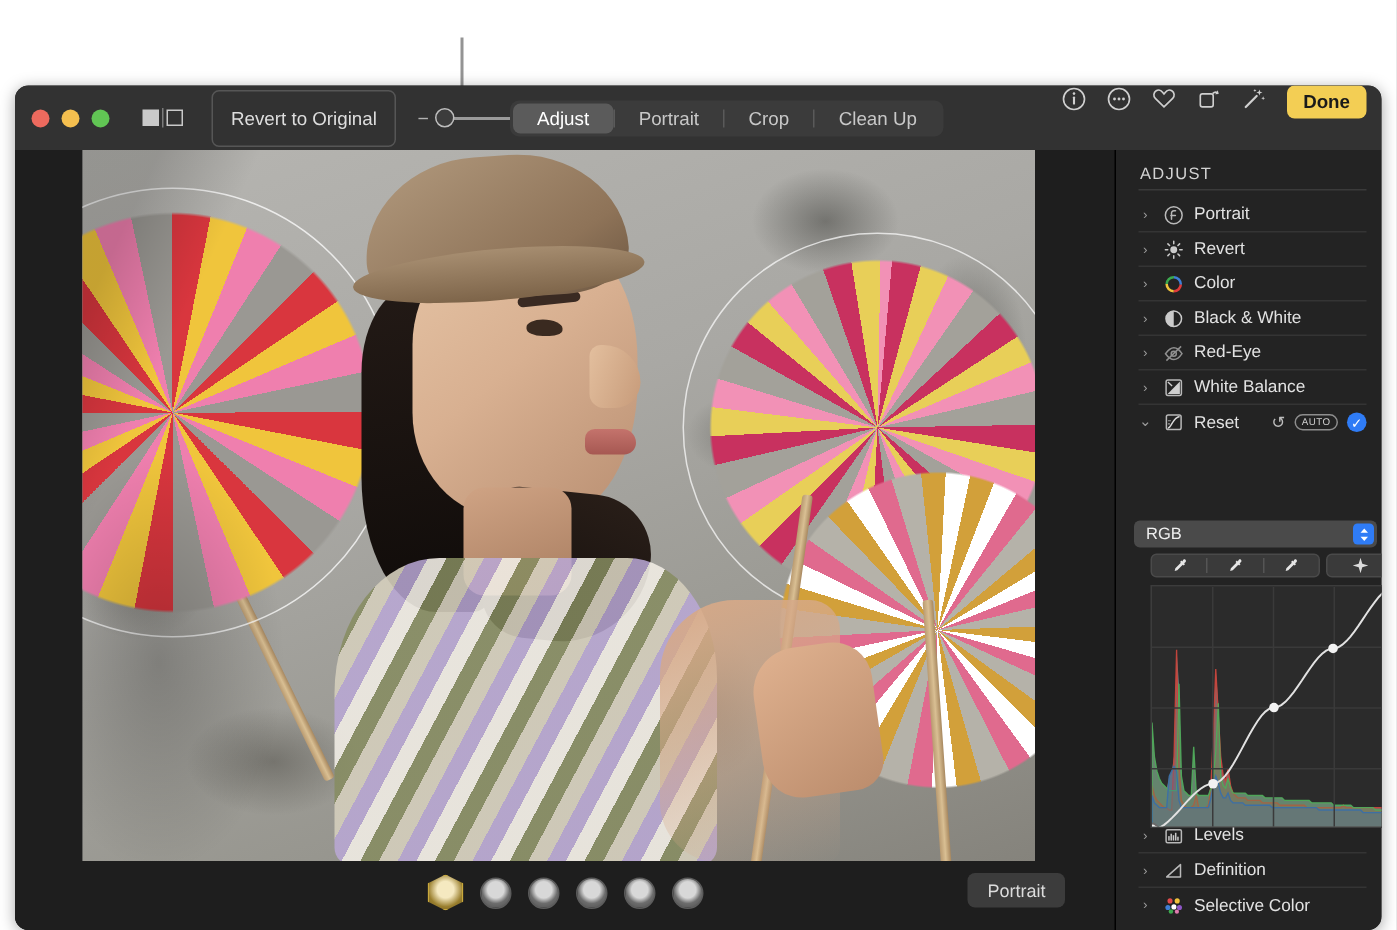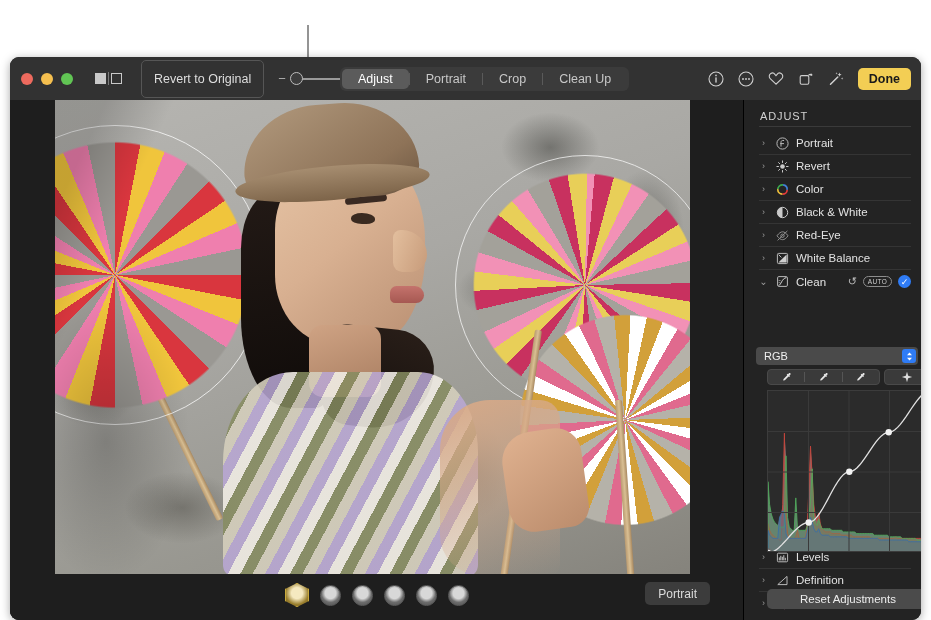--- a/index.html
+++ b/index.html
@@ -64,21 +64,21 @@
   }
   .tab{
     position:relative; height:20px; padding:0 16px; display:flex;align-items:center;
     font-size:12.5px; color:#c8c8c8; border-radius:5px; white-space:nowrap;
   }
   .tab.sel{ background:#5b5b5b; color:#fff; }
   .tab-div{ width:1px; height:12px; background:#5a5a5a; }
 
   .right-tools{
     position:absolute; right:10px; top:0; height:43px;
-    display:flex; align-items:center; gap:13px;
+    display:flex; align-items:flex-start; gap:13px;
   }
   .tico{ width:17px;height:17px; display:flex;align-items:center;justify-content:center; color:#cfcfcf; }
   .done-btn{
     height:22px; padding:0 11px; border-radius:5px; background:#f3ce54;
     color:#1a1a1a; font-size:12.5px; display:flex;align-items:center;
     font-family:"Liberation Sans", sans-serif; font-weight:bold;
   }
 
   
   .stage{
@@ -535,21 +535,21 @@
 
         <div class="curves-head">
           <span class="chev" style="font-size:10px;">⌄</span>
           <span class="sb-ico">
             <svg width="13" height="13" viewBox="0 0 13 13">
                 <rect x="1.6" y="1.6" width="9.8" height="9.8" rx="1.2" fill="none" stroke="#b9b9b9" stroke-width="1"></rect>
                 <path d="M2.6 10.4C5 10.4 5.6 3.4 10.4 2.6" fill="none" stroke="#dadada" stroke-width="1"></path>
                 <path d="M2.6 5.5h2M2.6 7.6h1.4" stroke="#9a9a9a" stroke-width=".8"></path>
               </svg>
           </span>
-          <span class="sb-label">Clean</span>
+          <span class="sb-label">Reset</span>
           <span class="curves-actions">
             <span class="undo-ico">↺</span>
             <span class="auto-pill">AUTO</span>
             <span class="check-circ">✓</span>
           </span>
         </div>
       </div>
 
       <div class="rgb-select" style="left:12px; top:247px;">
         <span class="lbl">RGB</span>
@@ -651,17 +651,16 @@
                 <circle cx="6.6" cy="7.6" r="1.7" fill="#ffffff"></circle>
                 <circle cx="10.3" cy="8" r="1.7" fill="#8e57c7"></circle>
                 <circle cx="4.6" cy="10.6" r="1.5" fill="#3ba84e"></circle>
                 <circle cx="8.6" cy="10.8" r="1.4" fill="#e07ab0"></circle>
               </svg>
           </span>
           <span class="sb-label">Selective Color</span>
         </div>
       </div>
 
-      <div class="reset-btn" style="left:23px; top:489px;">Reset Adjustments</div>
     </div>
 
   </div>
 </div>
 
 </body></html>

